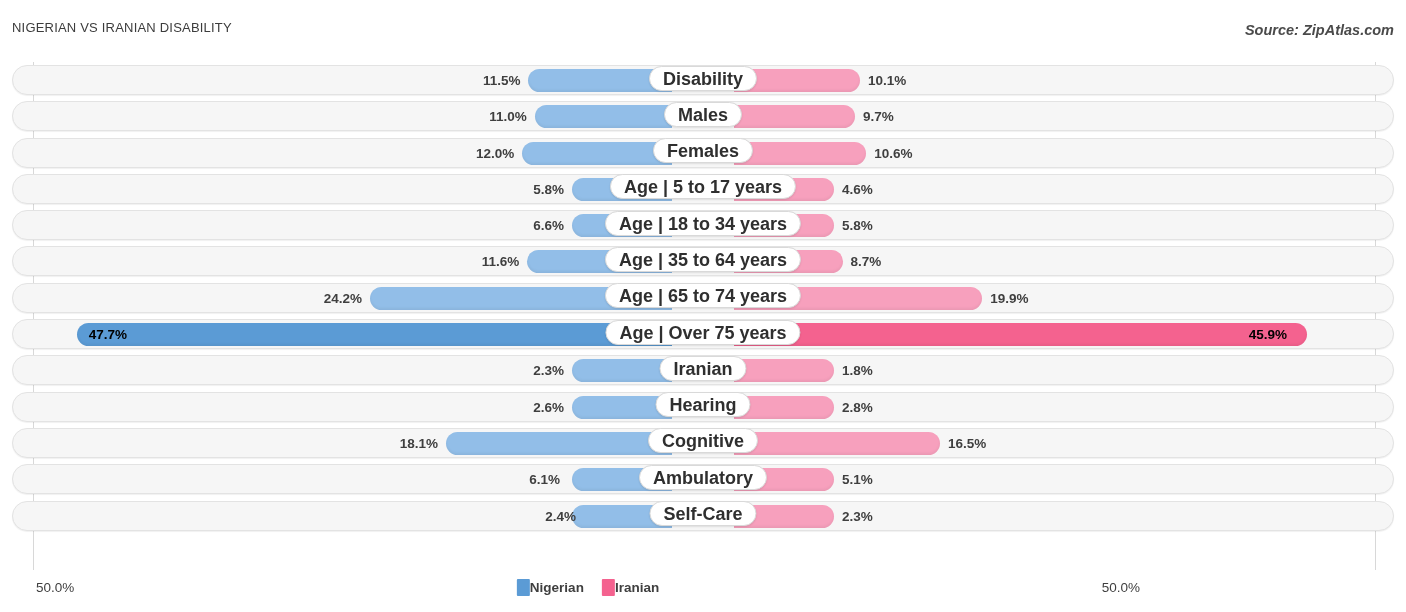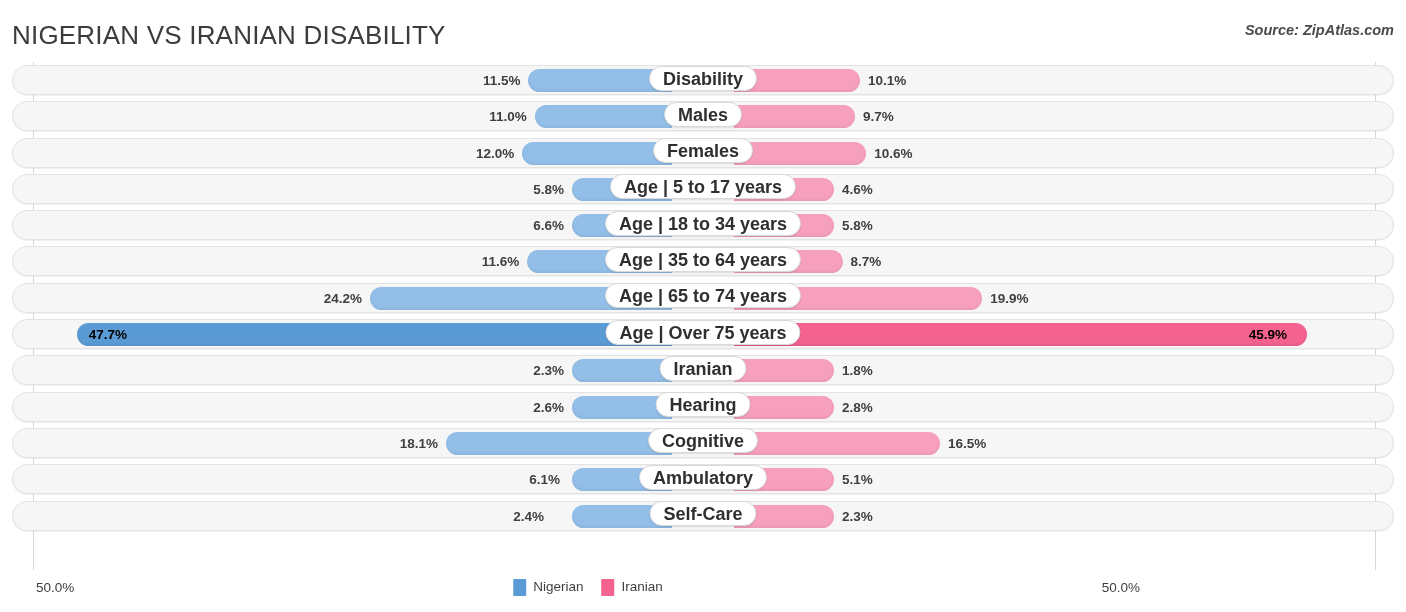--- a/index.html
+++ b/index.html
@@ -19,21 +19,21 @@
   .header {
     position: absolute;
     top: 0; left: 0;
     width: 1406px;
     height: 62px;
   }
   .chart-title {
     position: absolute;
     left: 12px;
     top: 20px;
-    font-size: 26px;
+    font-size: 13px;
     letter-spacing: 0.2px;
     color: #3c3c3c;
     white-space: nowrap;
   }
   .chart-source {
     position: absolute;
     right: 12px;
     top: 22px;
     font-size: 14.5px;
     font-style: italic;
@@ -163,21 +163,22 @@
     left: 50%;
     top: 9px;
     transform: translateX(-50%);
     display: flex;
     align-items: center;
     gap: 18px;
     white-space: nowrap;
   }
   .legend-item {
     display: flex;
-    gap: 7px;
+    align-items: center;
+    font-weight: bold;
   }
   .swatch {
     width: 13px;
     height: 17px;
     border-radius: 1px;
     display: inline-block;
   }
   .legend-text {
     font-size: 13.5px;
     color: #3f3f3f;
@@ -288,21 +289,21 @@
         <div class="bar bar-left" style="left: 572px; width: 100px;"></div>
         <div class="bar bar-right" style="left: 734px; width: 100px;"></div>
         <div class="val val-left" style="left: 460px; width: 100px;">6.1%</div>
         <div class="val val-right" style="left: 842px; width: 100px;">5.1%</div>
         <div class="pill" style="left: 703px;">Ambulatory</div>
       </div>
       <div class="row">
         <div class="track"></div>
         <div class="bar bar-left" style="left: 572px; width: 100px;"></div>
         <div class="bar bar-right" style="left: 734px; width: 100px;"></div>
-        <div class="val val-left" style="left: 444px; width: 100px;">2.4%</div>
+        <div class="val val-left" style="left: 476px; width: 100px;">2.4%</div>
         <div class="val val-right" style="left: 842px; width: 100px;">2.3%</div>
         <div class="pill" style="left: 703px;">Self-Care</div>
       </div>
     </div>
 </div>
 
 <div class="footer">
   <div class="axis-label axis-left">50.0%</div>
   <div class="axis-label axis-right">50.0%</div>
   <div class="legend" id="legend">

